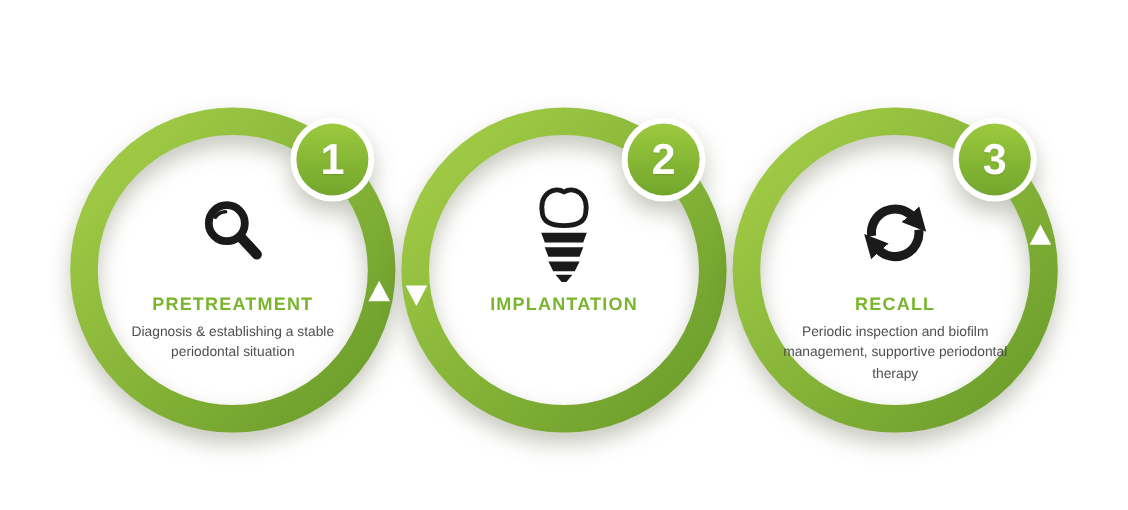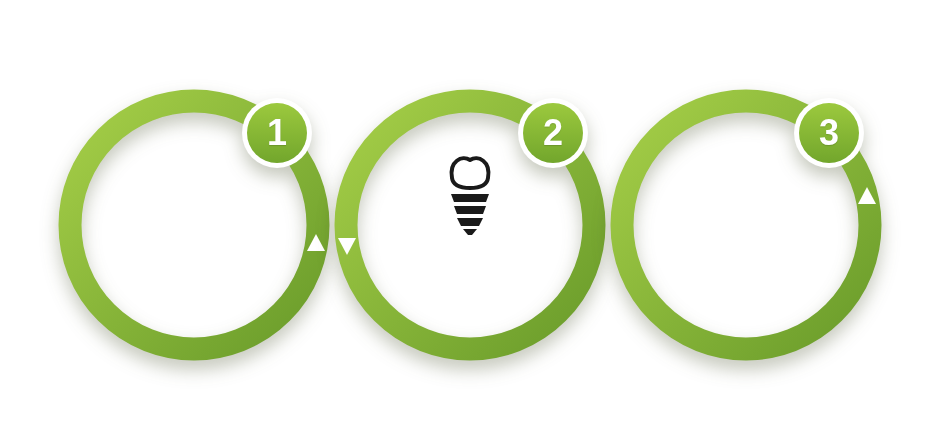--- a/index.html
+++ b/index.html
@@ -72,20 +72,31 @@
           <stop offset="0" stop-color="#9cc93e"></stop>
             <stop offset="1" stop-color="#72a62c"></stop>
         </linearGradient>
       </defs>
       <circle cx="150" cy="158" r="124" fill="none" stroke="url(#rg1)" stroke-width="23"></circle>
       <polygon points="272,167 263,184 281,184" fill="#ffffff"></polygon>
       <circle cx="233" cy="66" r="35" fill="#ffffff"></circle>
       <circle cx="233" cy="66" r="30" fill="url(#bg1)"></circle>
     </svg>
     <div class="badge-num">1</div>
+    <div class="content">
+      <div class="icon-wrap">
+        <svg width="64" height="64" viewBox="0 0 64 64">
+          <circle cx="27" cy="24" r="15" fill="none" stroke="#1a1a1a" stroke-width="6.5"></circle>
+          <path d="M17.5 19 A10.5 10.5 0 0 1 26 14.5" fill="none" stroke="#1a1a1a" stroke-width="3" stroke-linecap="round"></path>
+          <line x1="38.5" y1="35.5" x2="52" y2="50" stroke="#1a1a1a" stroke-width="8.5" stroke-linecap="round"></line>
+        </svg>
+      </div>
+      <h2 class="step-title">PRETREATMENT</h2>
+      <p class="step-desc">Diagnosis &amp; establishing a stable periodontal situation</p>
+    </div>
   </section>
 
   <section class="step" style="left:320px">
     <svg class="ring-svg" width="300" height="320" viewBox="0 0 300 320">
       <defs>
         <linearGradient id="rg2" x1="0" y1="0" x2="1" y2="1">
           <stop offset="0" stop-color="#a6cf48"></stop>
             <stop offset="1" stop-color="#699b2a"></stop>
         </linearGradient>
         <linearGradient id="bg2" x1="0" y1="0" x2="0" y2="1">
@@ -102,20 +113,21 @@
     <div class="content">
       <div class="icon-wrap">
         <svg width="56" height="84" viewBox="0 0 56 84">
           <path d="M10 26 C7 9 20 3 28 8 C36 3 49 9 46 26 C45 33 38 36 28 36 C18 36 11 33 10 26 Z" fill="#ffffff" stroke="#1a1a1a" stroke-width="4" stroke-linejoin="round"></path>
           <polygon points="9,42 47,42 44,50 12,50" fill="#1a1a1a"></polygon>
           <polygon points="12,54 44,54 41,62 15,62" fill="#1a1a1a"></polygon>
           <polygon points="15,66 41,66 37,74 19,74" fill="#1a1a1a"></polygon>
           <polygon points="21,77 35,77 30,83 26,83" fill="#1a1a1a"></polygon>
         </svg>
       </div>
+      <h2 class="step-title">IMPLANTATION</h2>
     </div>
   </section>
 
   <section class="step" style="left:596px">
     <svg class="ring-svg" width="300" height="320" viewBox="0 0 300 320">
       <defs>
         <linearGradient id="rg3" x1="0" y1="0" x2="1" y2="1">
           <stop offset="0" stop-color="#a6cf48"></stop>
             <stop offset="1" stop-color="#699b2a"></stop>
         </linearGradient>
@@ -123,15 +135,30 @@
           <stop offset="0" stop-color="#9cc93e"></stop>
             <stop offset="1" stop-color="#72a62c"></stop>
         </linearGradient>
       </defs>
       <circle cx="150" cy="158" r="124" fill="none" stroke="url(#rg3)" stroke-width="23"></circle>
       <polygon points="271,120 262,137 280,137" fill="#ffffff"></polygon>
       <circle cx="233" cy="66" r="35" fill="#ffffff"></circle>
       <circle cx="233" cy="66" r="30" fill="url(#bg3)"></circle>
     </svg>
     <div class="badge-num">3</div>
+    <div class="content">
+      <div class="icon-wrap">
+        <svg width="66" height="66" viewBox="0 0 70 70">
+          <defs>
+            <marker id="ah3" viewBox="0 0 10 10" refX="1.5" refY="5" markerWidth="2.6" markerHeight="2.6" orient="auto">
+              <path d="M0 0 L10 5 L0 10 Z" fill="#1a1a1a"></path>
+            </marker>
+          </defs>
+          <path d="M14.2 37.9 A21 21 0 0 1 50.6 20.9" fill="none" stroke="#1a1a1a" stroke-width="8" marker-end="url(#ah3)"></path>
+          <path d="M55.8 32.1 A21 21 0 0 1 19.4 49.1" fill="none" stroke="#1a1a1a" stroke-width="8" marker-end="url(#ah3)"></path>
+        </svg>
+      </div>
+      <h2 class="step-title">RECALL</h2>
+      <p class="step-desc">Periodic inspection and biofilm management, supportive periodontal therapy</p>
+    </div>
   </section>
 
 </div>
 
 </body></html>

